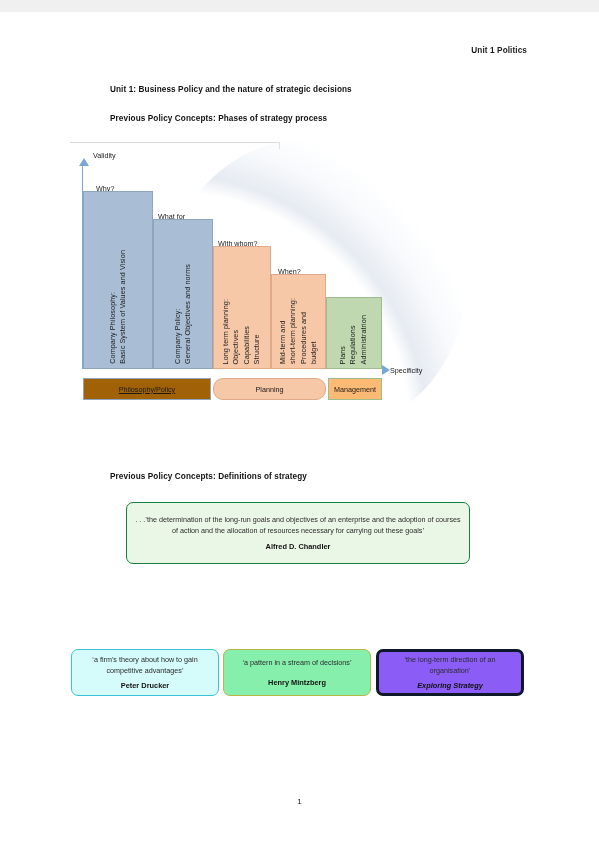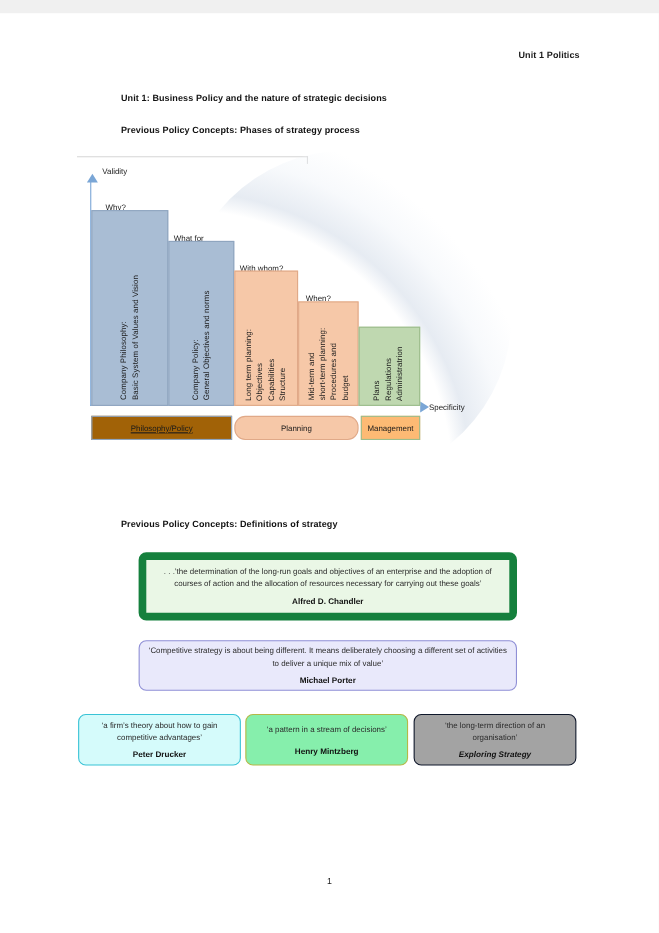--- a/index.html
+++ b/index.html
@@ -106,37 +106,37 @@
     position:absolute;box-sizing:border-box;border-radius:7px;
     display:flex;flex-direction:column;align-items:center;justify-content:center;
     text-align:center;padding:5px 8px;
   }
   .quote .qtext{font-size:7.2px;line-height:1.5;color:#2b2b2b;}
   .quote .qauthor{font-size:7.4px;font-weight:bold;color:#111;margin-top:5px;}
   .quote .qauthor.italic{font-style:italic;}
 
   #quote-chandler{
     left:126px;top:490px;width:344px;height:62px;
-    background:#eaf7e6;border:7px solid #15803d;
+    background:#eaf7e6;border:1px solid #15803d;
   }
   #quote-porter{
     left:126px;top:570px;width:344px;height:46px;
     background:#e9e9fb;border:1px solid #8f8fd6;
   }
   #quote-drucker{
     left:71px;top:637px;width:148px;height:47px;
     background:#d5fbfb;border:1px solid #39c3d6;
   }
   #quote-mintzberg{
     left:223px;top:637px;width:148px;height:47px;
     background:#86efac;border:1px solid #b5b847;
   }
   #quote-exploring{
     left:376px;top:637px;width:148px;height:47px;
-    background:#a3a3a3;border:1px solid #0f172a;
+    background:#8b5cf6;border:3px solid #0f172a;
   }
 
   .page-number{
     position:absolute;left:0;right:0;top:785px;text-align:center;
     font-size:8px;color:#1a1a1a;
   }
 </style>
 </head>
 <body>
 
@@ -197,24 +197,20 @@
     <div class="legend-box green" id="lg3">Management</div>
   </div>
 
   <div class="h-bold" id="title3">Previous Policy Concepts: Definitions of strategy</div>
 
   <div class="quote" id="quote-chandler">
     <div class="qtext">. . .’the determination of the long-run goals and objectives of an enterprise and the adoption of courses of action and the allocation of resources necessary for carrying out these goals’</div>
     <div class="qauthor">Alfred D. Chandler</div>
   </div>
 
-  <div class="quote" id="quote-porter">
-    <div class="qtext">‘Competitive strategy is about being different. It means deliberately choosing a different set of activities to deliver a unique mix of value’</div>
-    <div class="qauthor">Michael Porter</div>
-  </div>
 
   <div class="quote" id="quote-drucker">
     <div class="qtext">‘a firm’s theory about how to gain competitive advantages’</div>
     <div class="qauthor">Peter Drucker</div>
   </div>
 
   <div class="quote" id="quote-mintzberg">
     <div class="qtext">‘a pattern in a stream of decisions’</div>
     <div class="qauthor">
     </div>

